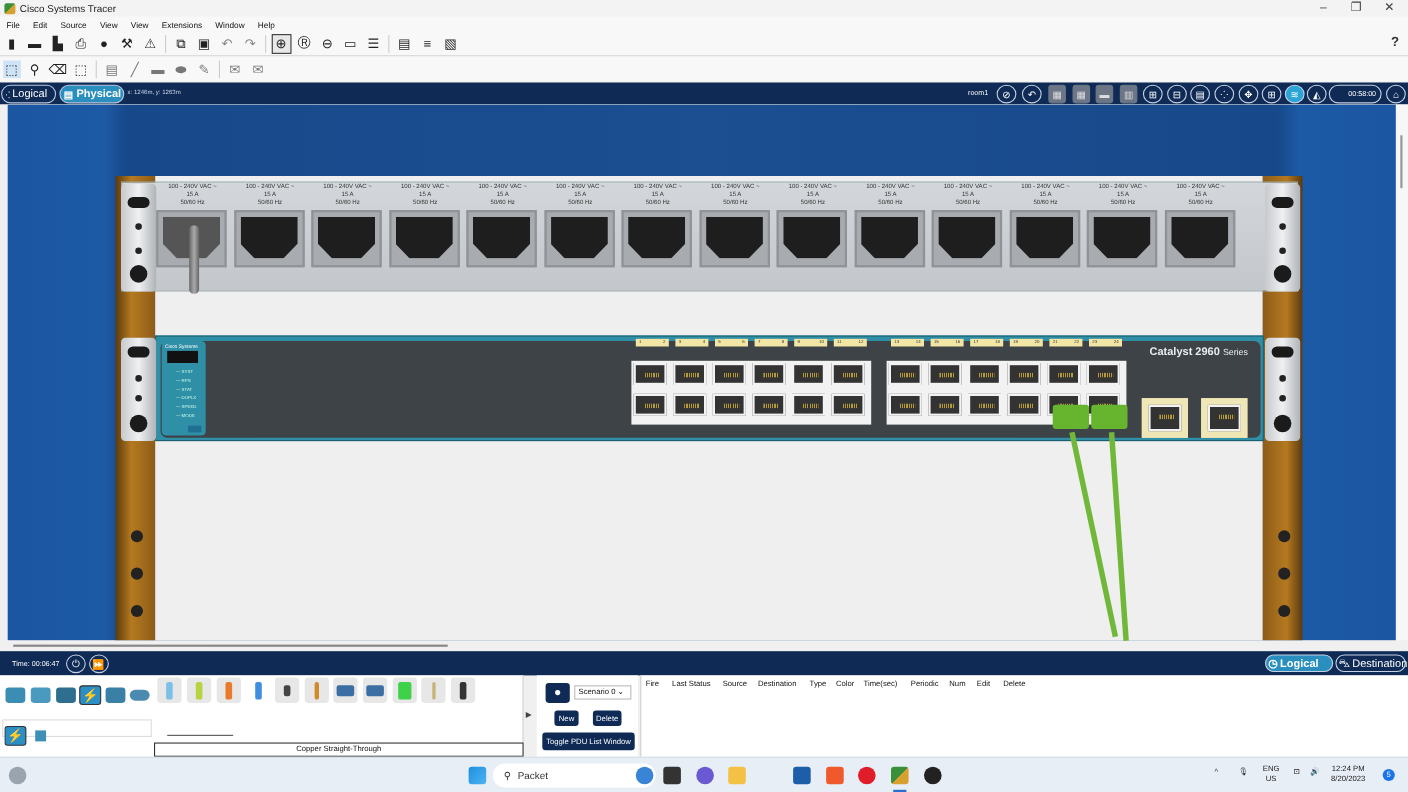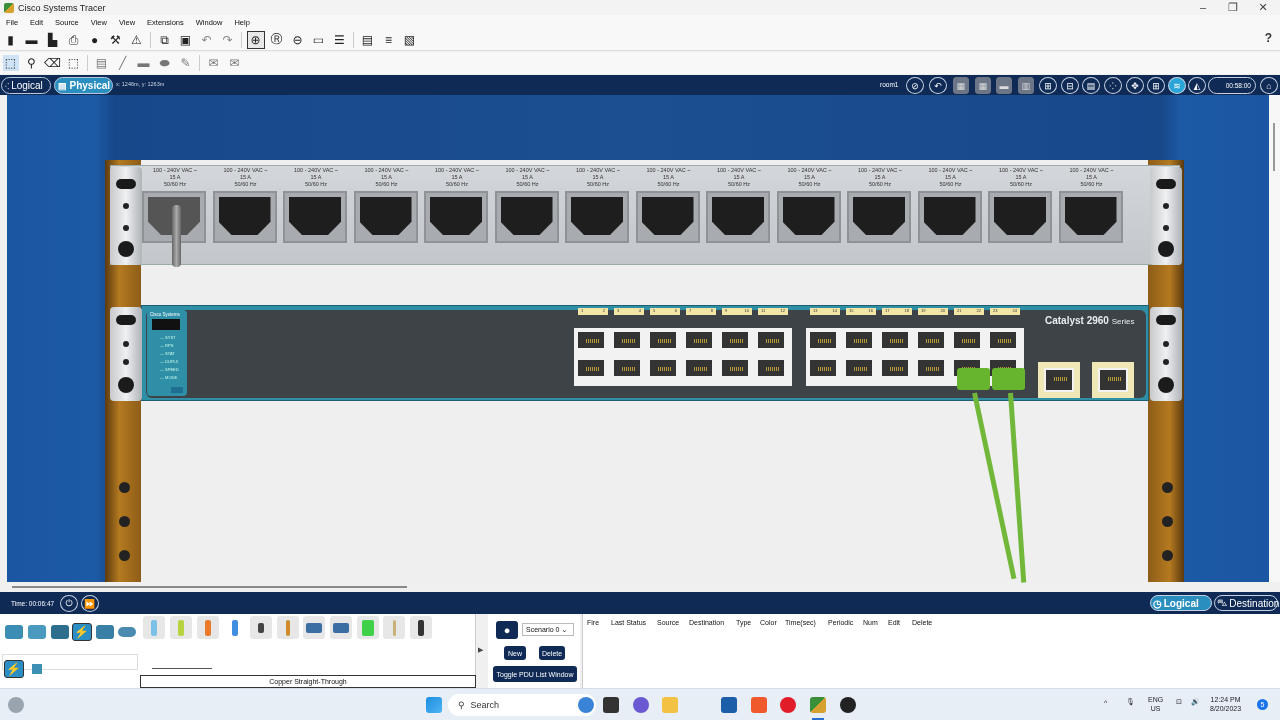--- a/index.html
+++ b/index.html
@@ -634,21 +634,21 @@
   <div class="th" style="left:280px">Num</div>
   <div class="th" style="left:305px">Edit</div>
   <div class="th" style="left:329px">Delete</div>
 </div>
 
 <div id="taskbar">
   <div class="tk" style="left:8px;border-radius:50%;background:#9aa4ae"></div>
   <div class="tk" style="left:426px;background:linear-gradient(135deg,#1d8fe0,#4fb3f3)"></div>
   <div id="searchbox">
     <span style="margin-right:6px">⚲</span>
-    <span>Search</span>
+    <span>Packet</span>
   </div>
   <div class="tk" style="left:578px;border-radius:50%;background:#3a84d8"></div>
   <div class="tk" style="left:603px;background:#333"></div>
   <div class="tk" style="left:633px;background:#6b59d3;border-radius:50%"></div>
   <div class="tk" style="left:662px;background:#f3c144"></div>
   <div class="tk" style="left:721px;background:#1c5fa8"></div>
   <div class="tk" style="left:751px;background:#f0592b"></div>
   <div class="tk" style="left:780px;background:#e21d2a;border-radius:50%"></div>
   <div class="tk" style="left:810px;background:linear-gradient(135deg,#3a8f3a 50%,#d6a12e 50%)"></div>
   <div style="position:absolute;left:812px;top:29px;width:12px;height:2px;background:#2a6fcf"></div>

